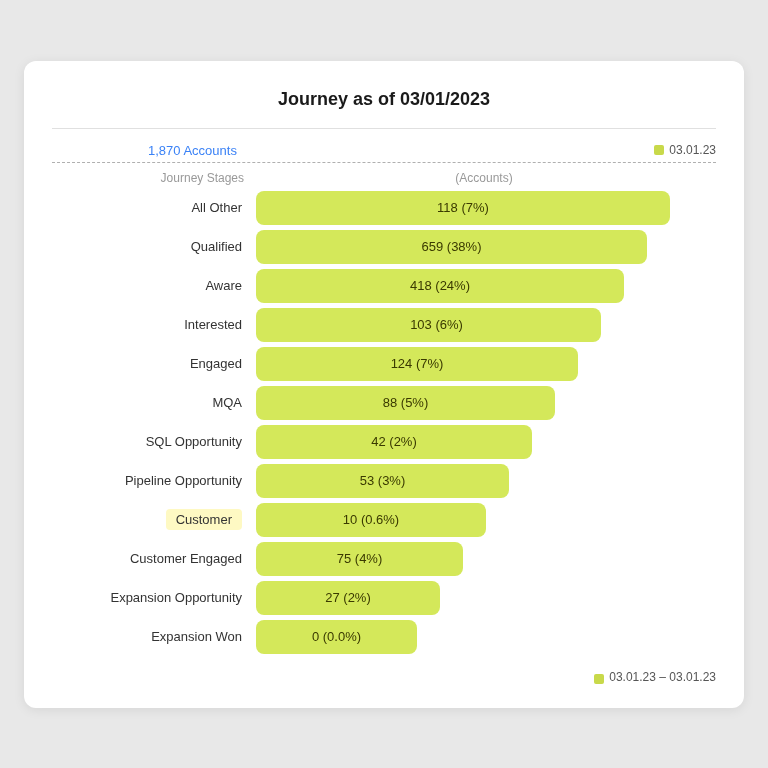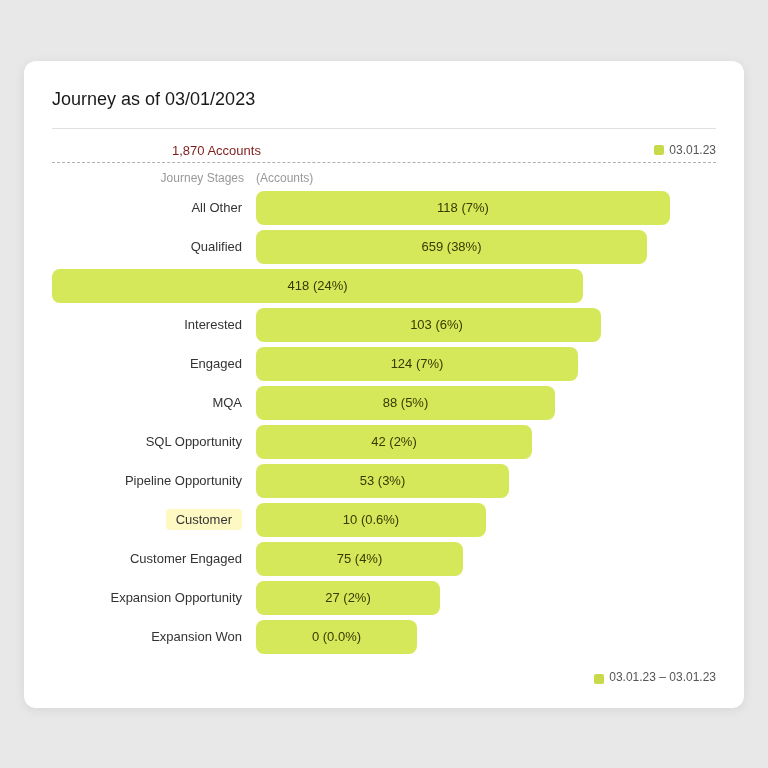--- a/index.html
+++ b/index.html
@@ -13,38 +13,39 @@
     }
     .card {
       background: #ffffff;
       border-radius: 12px;
       width: 720px;
       padding: 28px 28px 24px 28px;
       box-shadow: 0 2px 12px rgba(0,0,0,0.08);
     }
     .card-title {
       font-size: 18px;
-      font-weight: 400;
+      font-weight: 700;
       color: #1a1a1a;
       margin-bottom: 18px;
+      text-align: center;
     }
     .divider {
       border: none;
       border-top: 1px solid #e0e0e0;
       margin-bottom: 14px;
     }
     .header-row {
       display: flex;
       align-items: center;
       margin-bottom: 4px;
     }
     .accounts-label {
-      margin-left: 120px;
-      font-size: 13px;
-      color: #7f1d1d;
+      margin-left: 96px;
+      font-size: 13px;
+      color: #3b82f6;
       flex: 1;
     }
     .legend-item {
       display: flex;
       align-items: center;
       font-size: 12px;
       color: #555;
       gap: 5px;
     }
     .legend-dot {
@@ -67,21 +68,21 @@
       width: 204px;
       font-size: 12px;
       color: #999;
       text-align: right;
       padding-right: 12px;
     }
     .accounts-col-header {
       flex: 1;
       font-size: 12px;
       color: #999;
-      text-align: left;
+      text-align: center;
       padding-right: 4px;
     }
     .chart-area {
       display: flex;
       flex-direction: column;
       gap: 5px;
     }
     .chart-row {
       display: flex;
       align-items: center;
@@ -160,20 +161,21 @@
           <div class="bar" style="width: 90%;">118 (7%)</div>
         </div>
       </div>
       <div class="chart-row">
         <div class="stage-label">Qualified</div>
         <div class="bar-container">
           <div class="bar" style="width: 85%;">659 (38%)</div>
         </div>
       </div>
       <div class="chart-row">
+        <div class="stage-label">Aware</div>
         <div class="bar-container">
           <div class="bar" style="width: 80%;">418 (24%)</div>
         </div>
       </div>
       <div class="chart-row">
         <div class="stage-label">Interested</div>
         <div class="bar-container">
           <div class="bar" style="width: 75%; padding-left: 16px;">103 (6%)</div>
         </div>
       </div>

